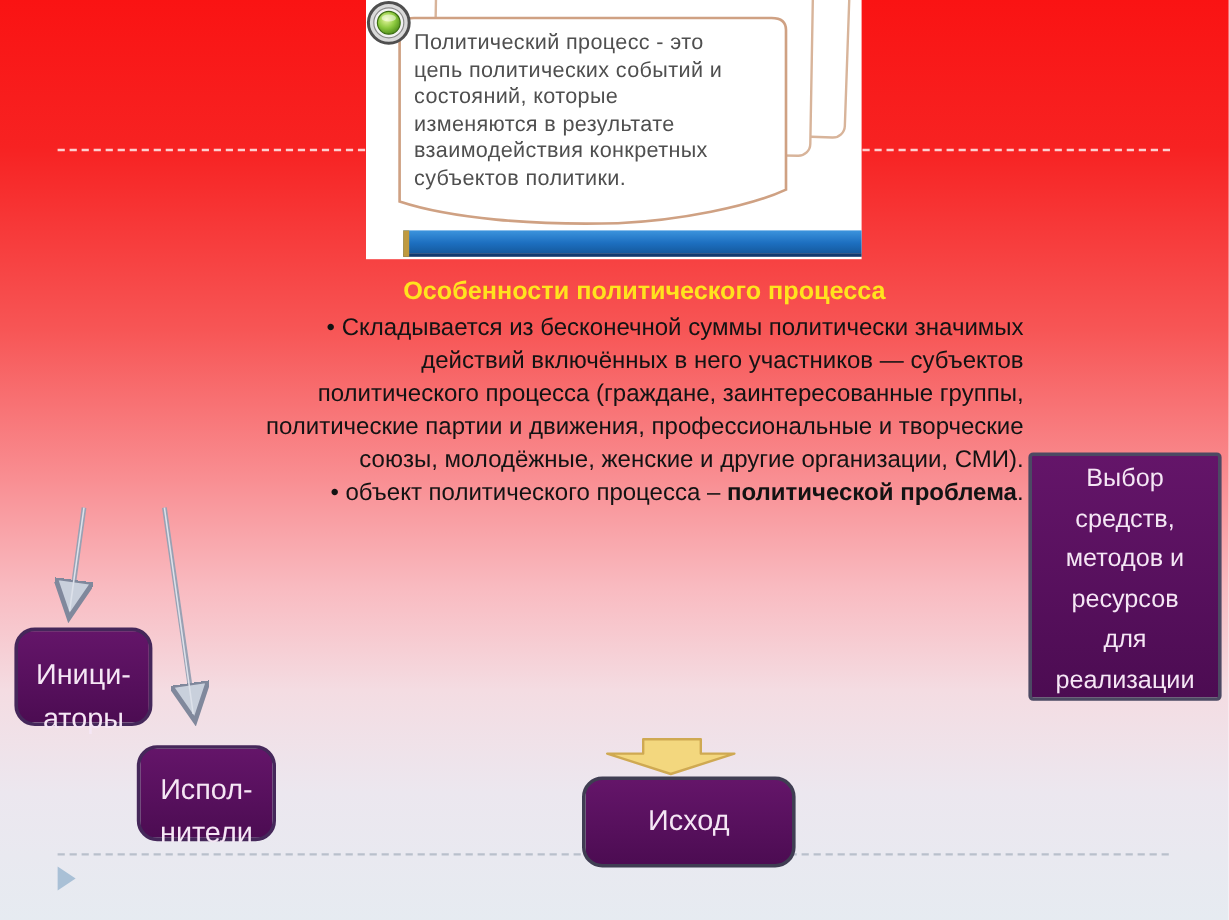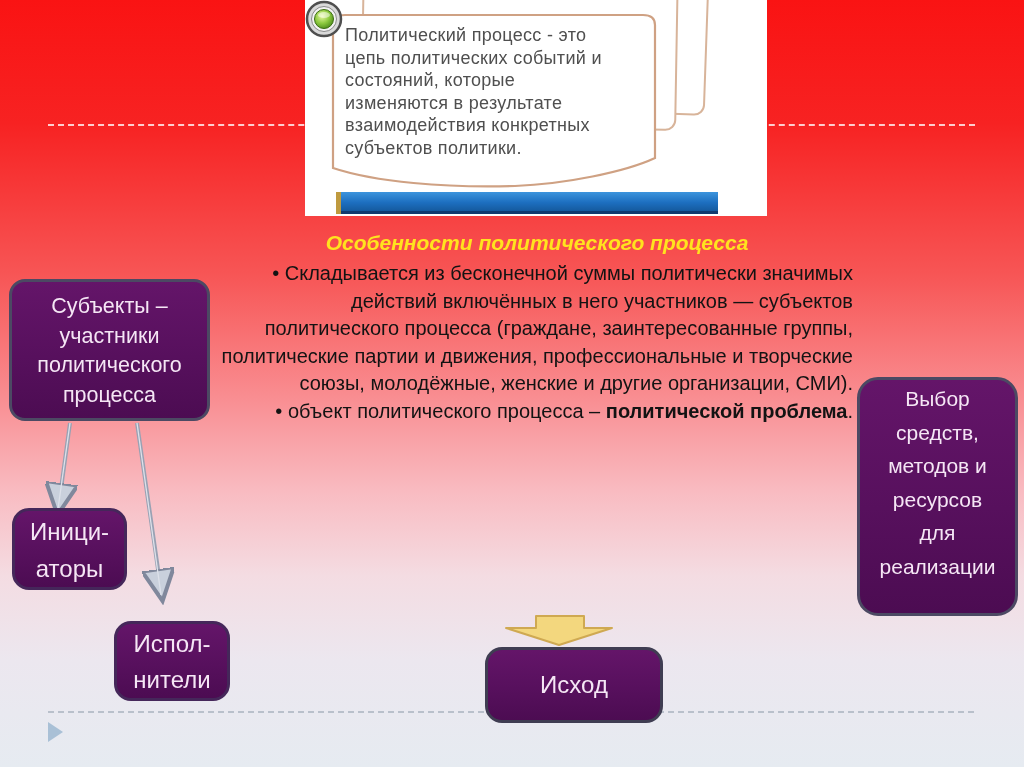--- a/index.html
+++ b/index.html
@@ -3,45 +3,45 @@
 <meta charset="utf-8">
 <style>
   html,body{margin:0;padding:0;}
   body{width:1024px;height:767px;overflow:hidden;font-family:"Liberation Sans",sans-serif;}
   #slide{position:relative;width:1024px;height:767px;overflow:hidden;
     background:linear-gradient(180deg,#fa1313 0%,#f72222 16%,#f75656 36%,#f98e92 52%,
       #f9bbc1 64%,#f4dce2 75%,#ece7ef 86%,#e6ebf1 100%);}
   .dotted{position:absolute;height:0;border-top:2px dashed rgba(255,236,236,.85);}
   #dotted-bottom{border-top:2px dashed #b9c0cb;}
   
-  #def-panel{position:absolute;left:305px;top:0;width:462px;height:216px;background:#fff;}
+  #def-panel{position:absolute;left:305px;top:0;width:413px;height:216px;background:#fff;}
   #def-panel svg{position:absolute;left:0;top:0;}
   #def-text{position:absolute;left:40px;top:24px;width:318px;white-space:pre-line;
     font-size:18px;line-height:22.5px;letter-spacing:.3px;color:#4f4f4f;}
   #def-bar{position:absolute;left:31px;top:192px;width:382px;height:19px;
     background:linear-gradient(180deg,#3c94dd 0%,#1d6fc0 55%,#155a9e 100%);
     border-bottom:3px solid #123a6e;}
   #def-bar-gold{position:absolute;left:31px;top:192px;width:5px;height:22px;background:#bf9a3f;}
   #globe-icon{position:absolute;left:371px;top:180px;}
   
   #features{position:absolute;left:221px;top:231px;width:632px;}
-  #features-title{font-size:21px;font-weight:bold;color:#ffe31e;text-align:center;margin-bottom:5px;font-style:italic;}
+  #features-title{font-size:21px;font-weight:bold;color:#ffe31e;text-align:center;margin-bottom:5px;}
   .bullet{font-size:20px;line-height:27.5px;color:#131313;text-align:right;}
   .bullet b{font-weight:bold;}
   
   .pbox{position:absolute;background:linear-gradient(180deg,#641569 0%,#57105d 55%,#4c0c52 100%);
     color:#f5e6f5;text-align:center;white-space:pre-line;box-sizing:border-box;}
   #box-subjects{left:9px;top:279px;width:201px;height:142px;border:3px solid #4c4963;
     border-radius:16px;font-size:21.5px;line-height:29.5px;padding-top:10px;}
-  #box-initiators{left:12px;top:508px;width:115px;height:82px;border:3px solid #45275a;
-    border-radius:17px;font-size:24px;line-height:37px;padding-top:2px;}
+  #box-initiators{left:12px;top:523px;width:115px;height:82px;border:3px solid #45275a;
+    border-radius:17px;font-size:24px;line-height:37px;padding-top:18px;}
   #box-executors{left:114px;top:621px;width:116px;height:80px;border:3px solid #45275a;
-    border-radius:17px;font-size:24px;line-height:36px;padding-top:2px;}
-  #box-choice{left:857px;top:377px;width:161px;height:239px;border:3px solid #4c4963;
-    border-radius:21px;font-size:21px;line-height:33.5px;padding-top:2px;}
+    border-radius:17px;font-size:24px;line-height:36px;padding-top:17px;}
+  #box-choice{left:857px;top:377px;width:161px;height:207px;border:3px solid #4c4963;
+    border-radius:4px;font-size:21px;line-height:33.5px;padding-top:2px;}
   #box-outcome{left:485px;top:647px;width:178px;height:76px;border:3.5px solid #3f3d52;
     border-radius:17px;font-size:24px;display:flex;align-items:center;justify-content:center;text-align:center;}
   
   #arrows{position:absolute;left:0;top:0;pointer-events:none;}
   
   #play-icon{position:absolute;left:48px;top:722px;width:0;height:0;
     border-left:15px solid #a9c0d6;border-top:10px solid transparent;border-bottom:10px solid transparent;}
 </style>
 </head>
 <body>
@@ -103,24 +103,20 @@
       <line x1="70" y1="423" x2="58" y2="511" stroke="#99a1b3" stroke-width="4" marker-end="url(#ah)"></line>
       <line x1="70" y1="423" x2="58" y2="509" stroke="#dde1ea" stroke-width="1.3"></line>
     </g>
     <g>
       <line x1="137" y1="423" x2="162" y2="597" stroke="#99a1b3" stroke-width="4" marker-end="url(#ah)"></line>
       <line x1="137" y1="423" x2="161" y2="595" stroke="#dde1ea" stroke-width="1.3"></line>
     </g>
     <polygon points="536,616 584,616 584,628 612,628 559,645 506,628 536,628" fill="#f3d77e" stroke="#cfa952" stroke-width="2" stroke-linejoin="round"></polygon>
   </svg>
 
-  <div class="pbox" id="box-subjects">Субъекты –
-участники
-политического
-процесса</div>
   <div class="pbox" id="box-initiators">Иници-
 аторы</div>
   <div class="pbox" id="box-executors">Испол-
 нители</div>
   <div class="pbox" id="box-choice">Выбор
 средств,
 методов и
 ресурсов
 для
 реализации</div>

